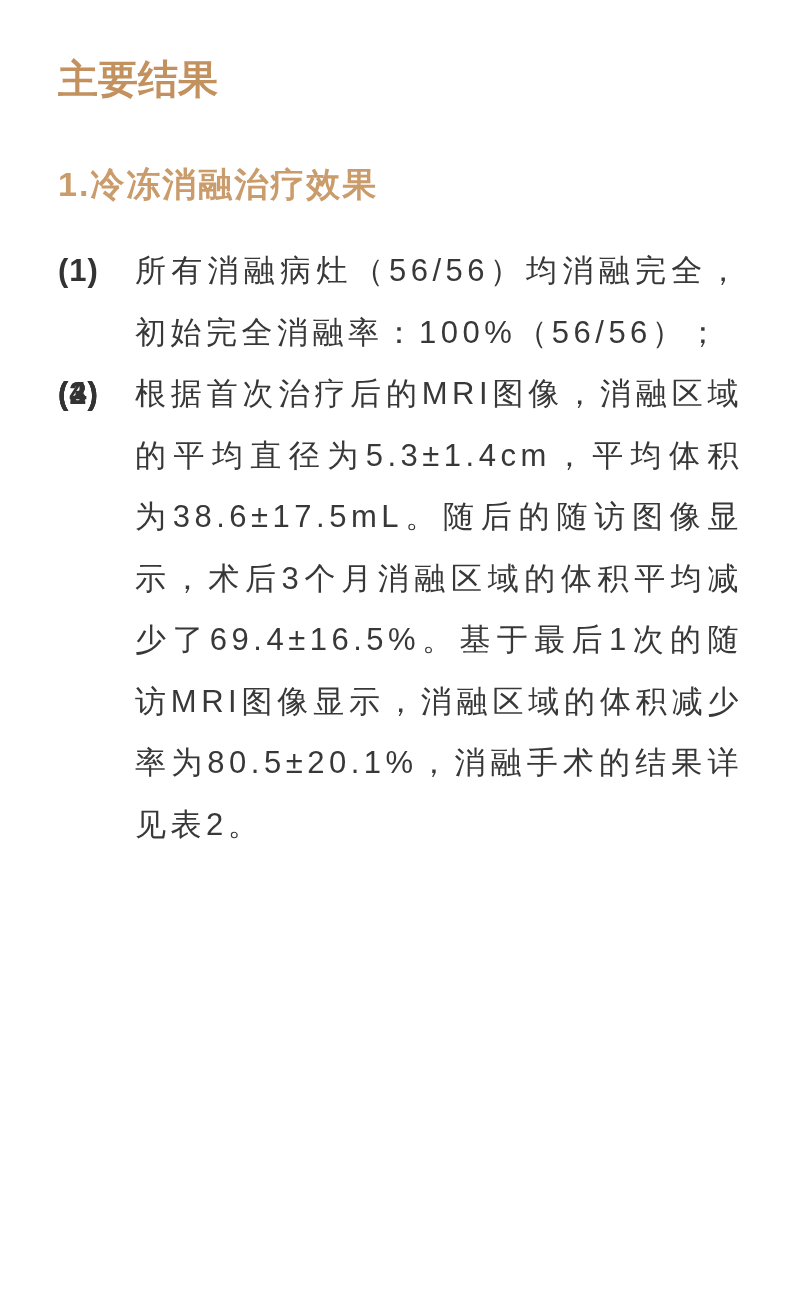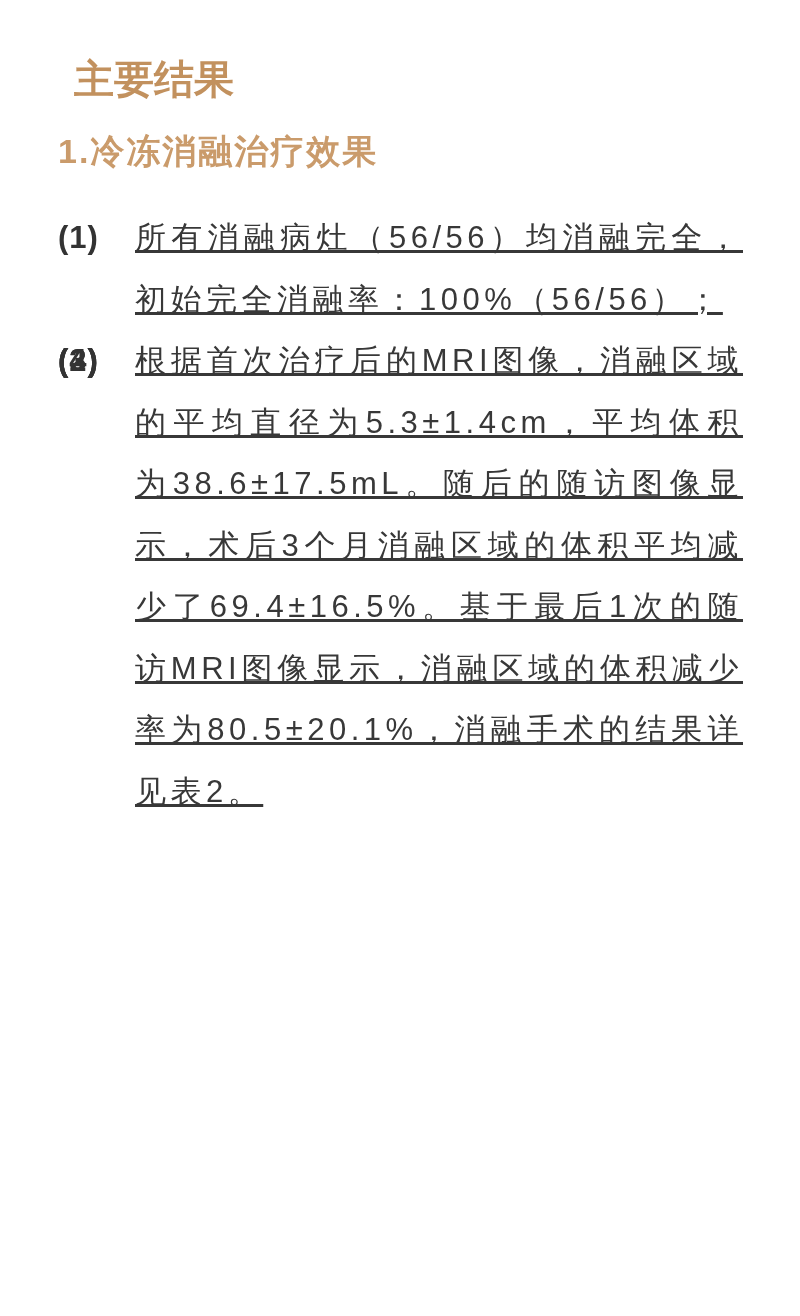--- a/index.html
+++ b/index.html
@@ -13,30 +13,30 @@
     overflow: hidden;
     font-family: "Liberation Sans", sans-serif;
   }
   .page {
     box-sizing: border-box;
     width: 800px;
     height: 1316px;
     padding-left: 58px;
   }
   .page-title {
-    margin: 56px 0 0 16px;
+    margin: 56px 0 0 0;
     font-family: "Liberation Serif", "DejaVu Serif", serif;
     font-weight: 700;
     font-size: 40px;
     line-height: 48px;
     letter-spacing: 0px;
     color: #c2915e;
   }
   .section-heading {
-    margin: 26px 0 0 0;
+    margin: 59px 0 0 0;
     font-family: "Liberation Sans", sans-serif;
     font-weight: 700;
     font-size: 34px;
     line-height: 42px;
     letter-spacing: 2px;
     color: #ca9b6b;
   }
   .results-list {
     list-style: none;
     margin: 35px 0 0 0;
@@ -56,21 +56,20 @@
     letter-spacing: 1px;
     color: #333333;
   }
   .item-text {
     width: 608px;
     font-size: 31px;
     line-height: 61.5px;
     letter-spacing: 4.5px;
     text-align: justify;
     color: #383838;
-    text-decoration: underline;
   }
 </style>
 </head>
 <body>
 
 <div class="page">
   <h1 class="page-title">主要结果</h1>
 
   <h2 class="section-heading">1.冷冻消融治疗效果</h2>
 

